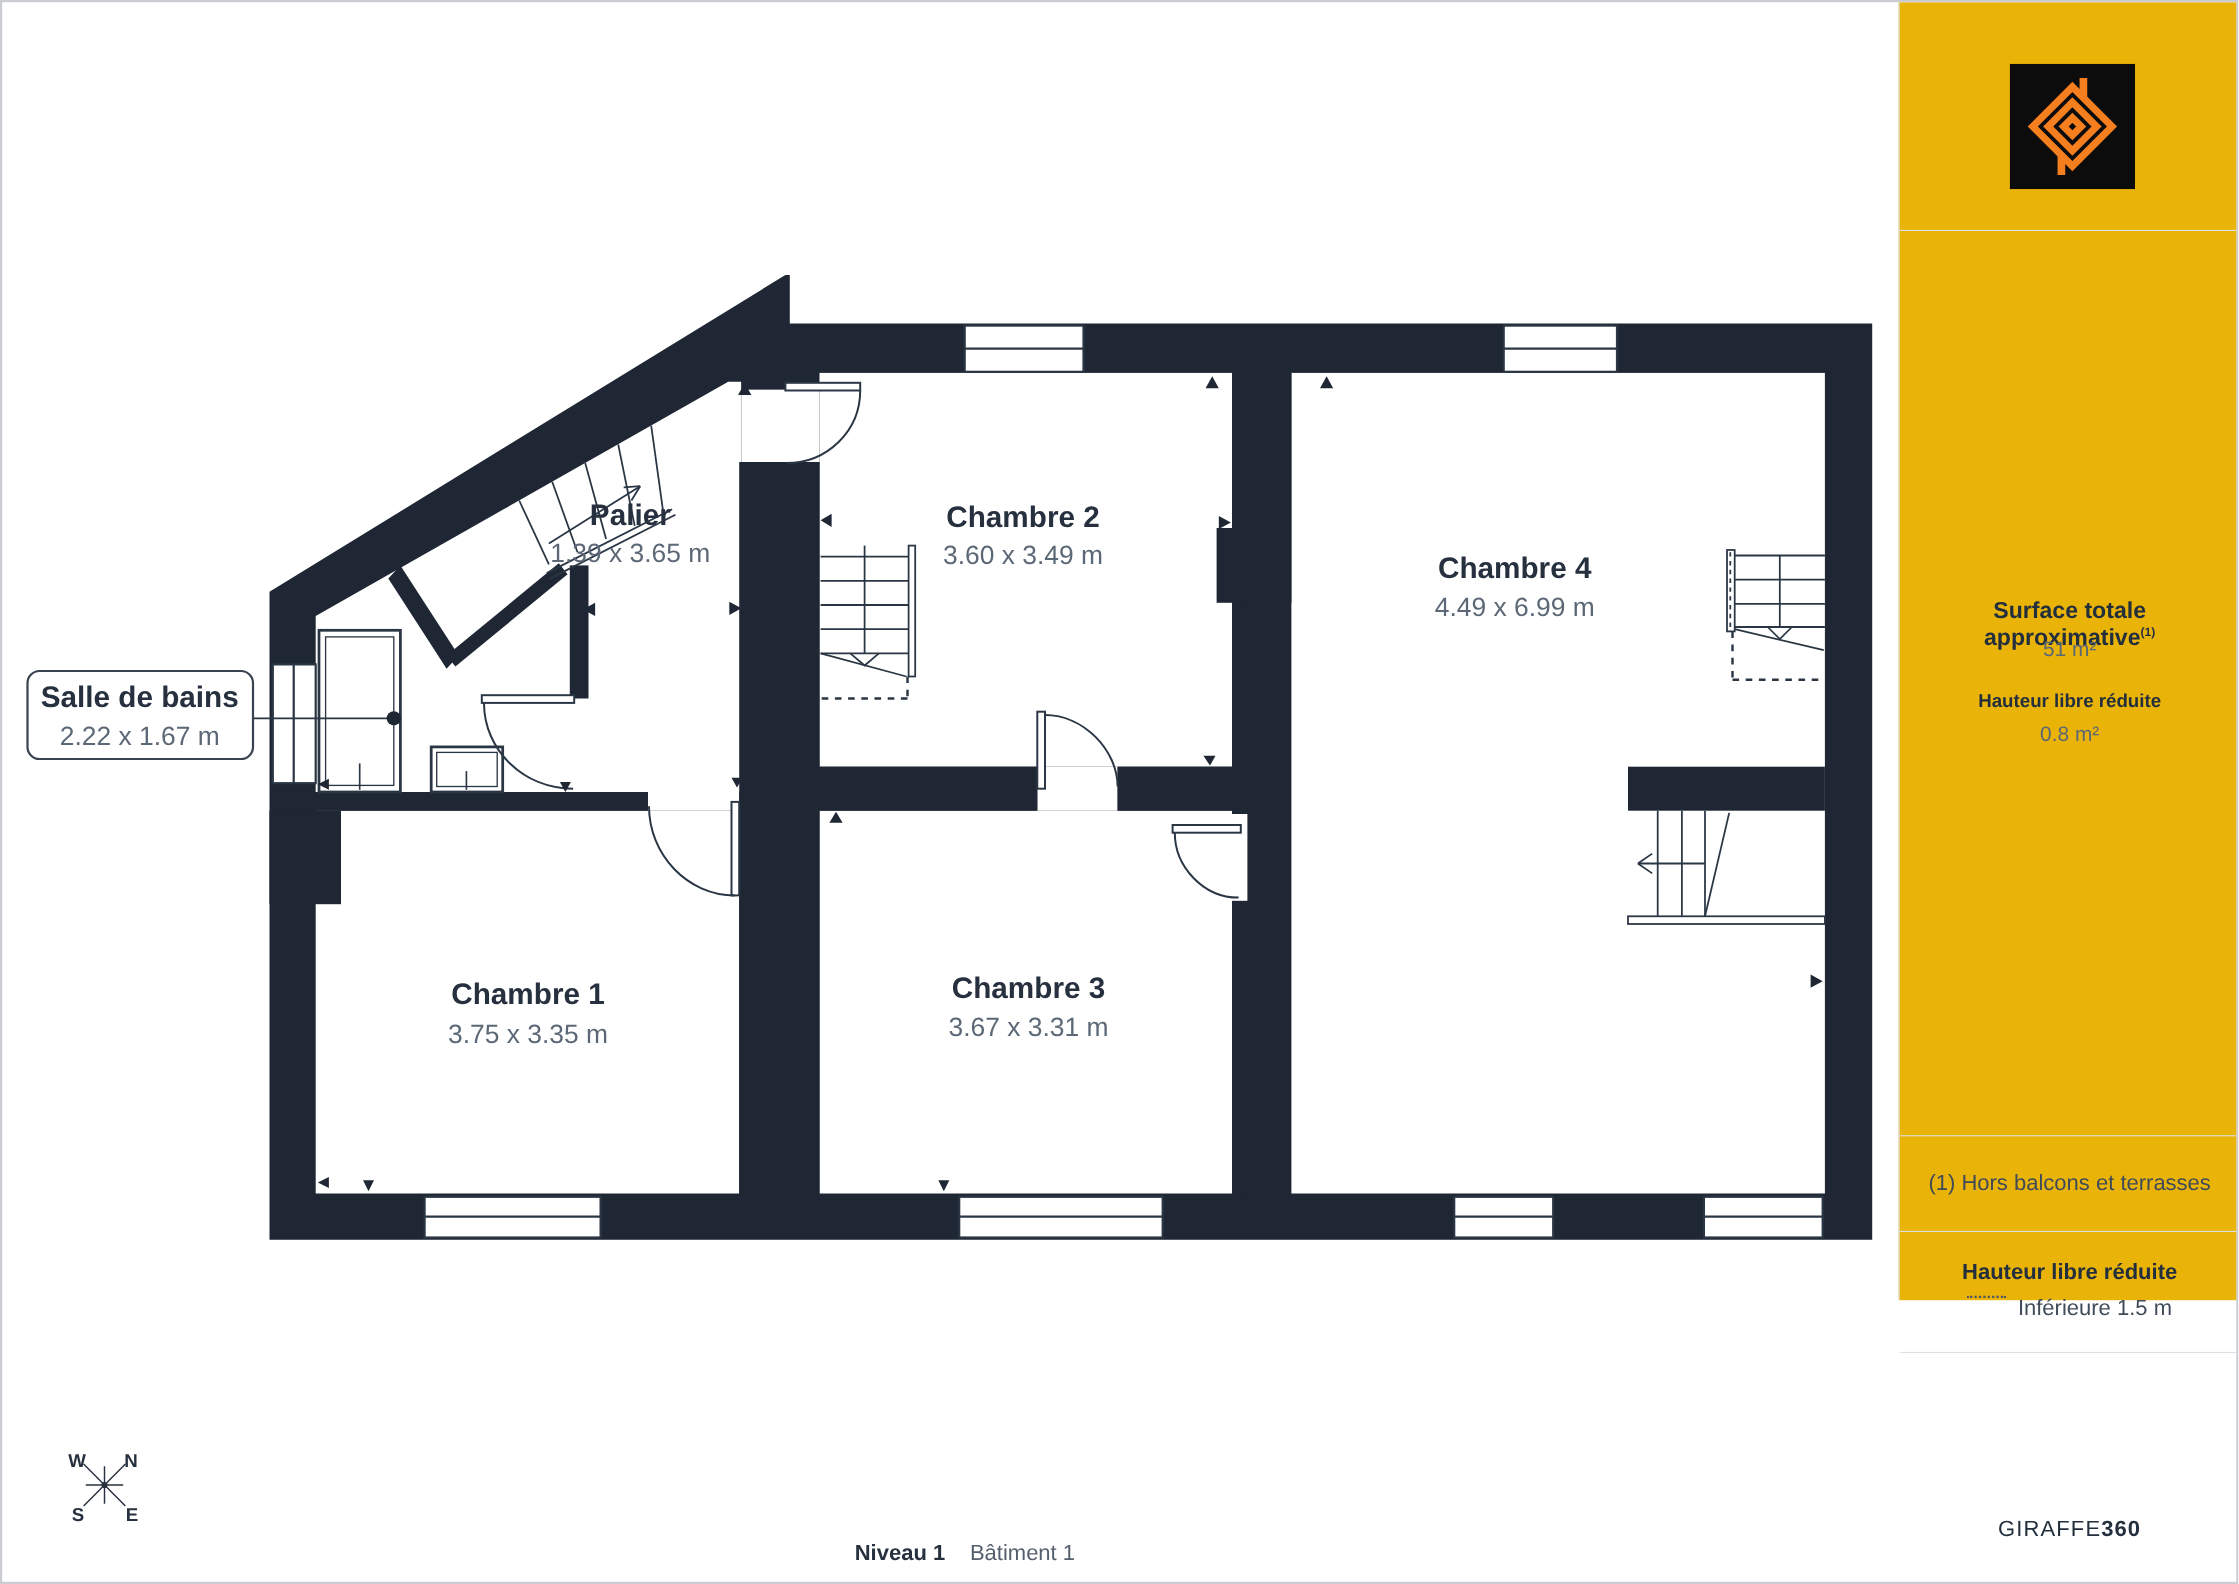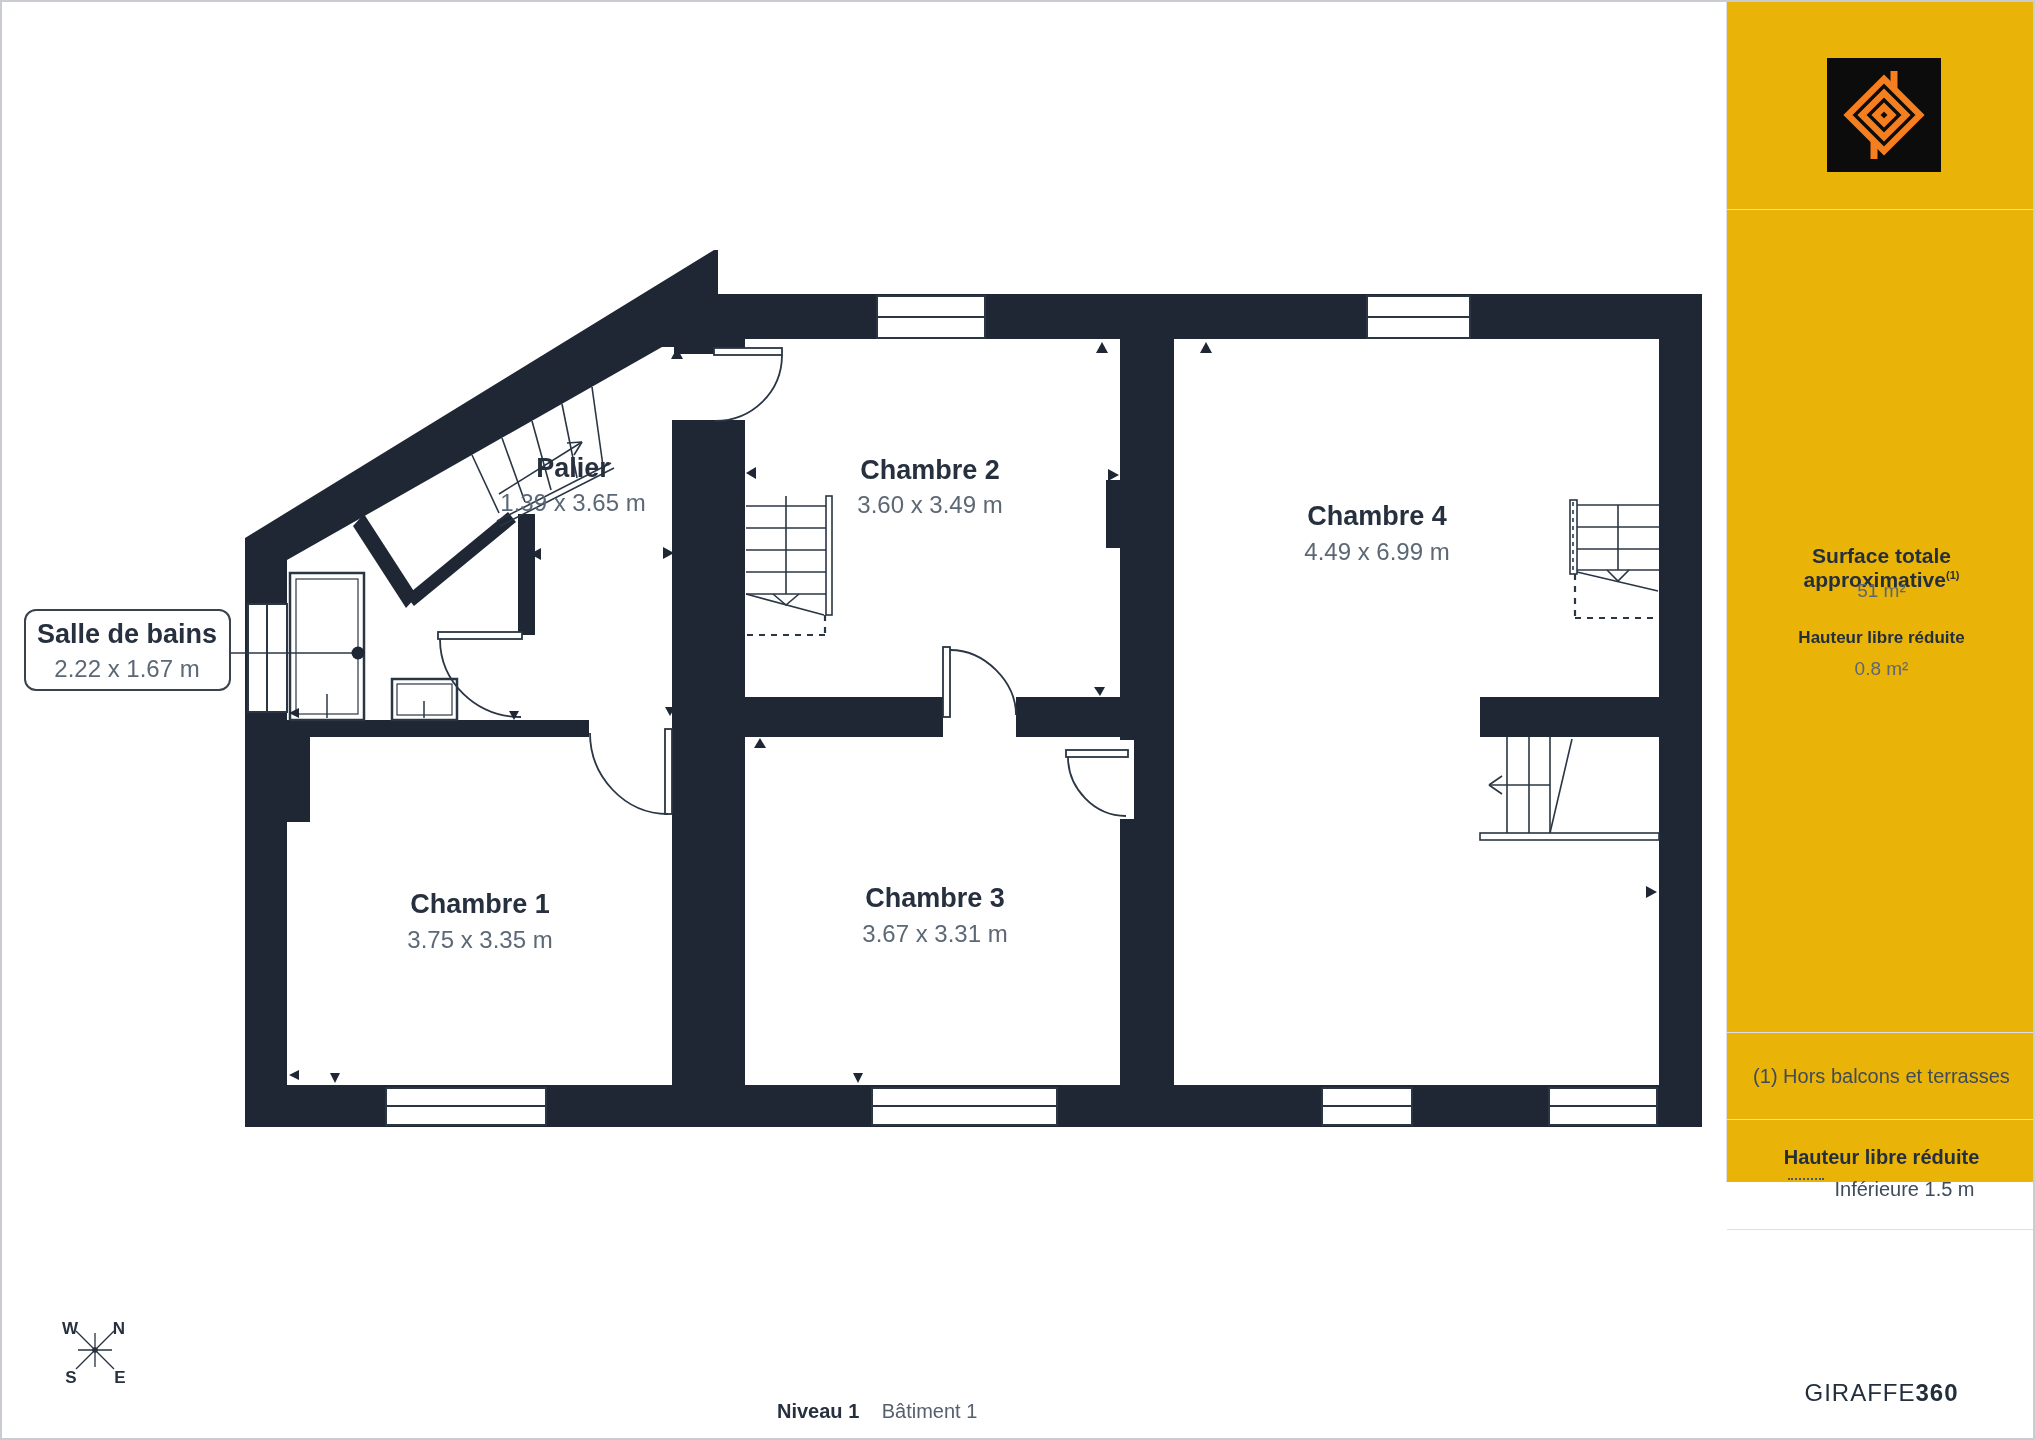--- a/index.html
+++ b/index.html
@@ -20,21 +20,21 @@
   .sb-text{position:absolute;left:50%;transform:translateX(-50%);width:290px;
            text-align:center;color:#232F3D;}
   .sb-title{font-size:21px;font-weight:700;}
   .sb-title sup{font-size:11px;}
   .sb-value{font-size:19px;color:#5B6774;}
   .sb-sub{font-size:17px;font-weight:700;}
   .sb-note{font-size:20px;color:#3F4B59;}
   .legend-row{display:flex;align-items:flex-start;justify-content:center;gap:10px;}
   .dotted{display:inline-block;width:36px;height:0;border-top:2px dotted #4A5563;}
   .disclaimer{font-size:15px;line-height:23px;color:#3F4B59;width:300px;}
-  .brand{font-size:24px;letter-spacing:1px;color:#232F3D;}
+  .brand{font-size:20px;letter-spacing:1px;color:#232F3D;}
   .brand b{font-weight:700;}
   .logo{position:absolute;left:100px;top:56px;width:114px;height:114px;}
 </style>
 </head>
 <body>
 
 <div class="page">
 
 <svg class="plan-svg" width="2035" height="1440" viewBox="0 0 2035 1440">
 

